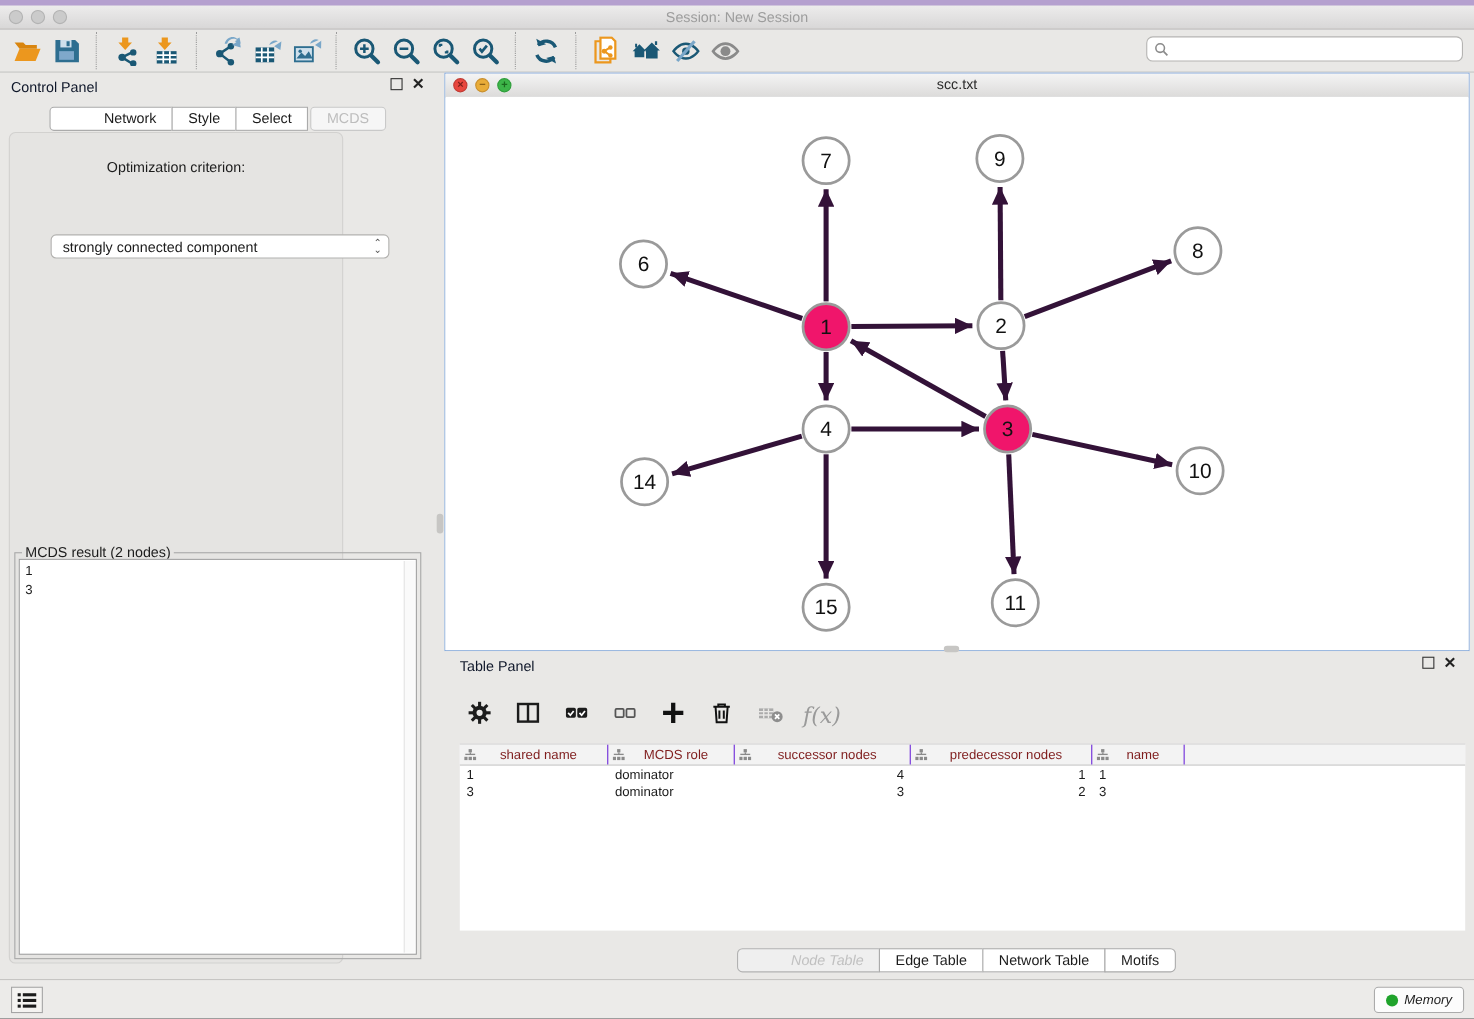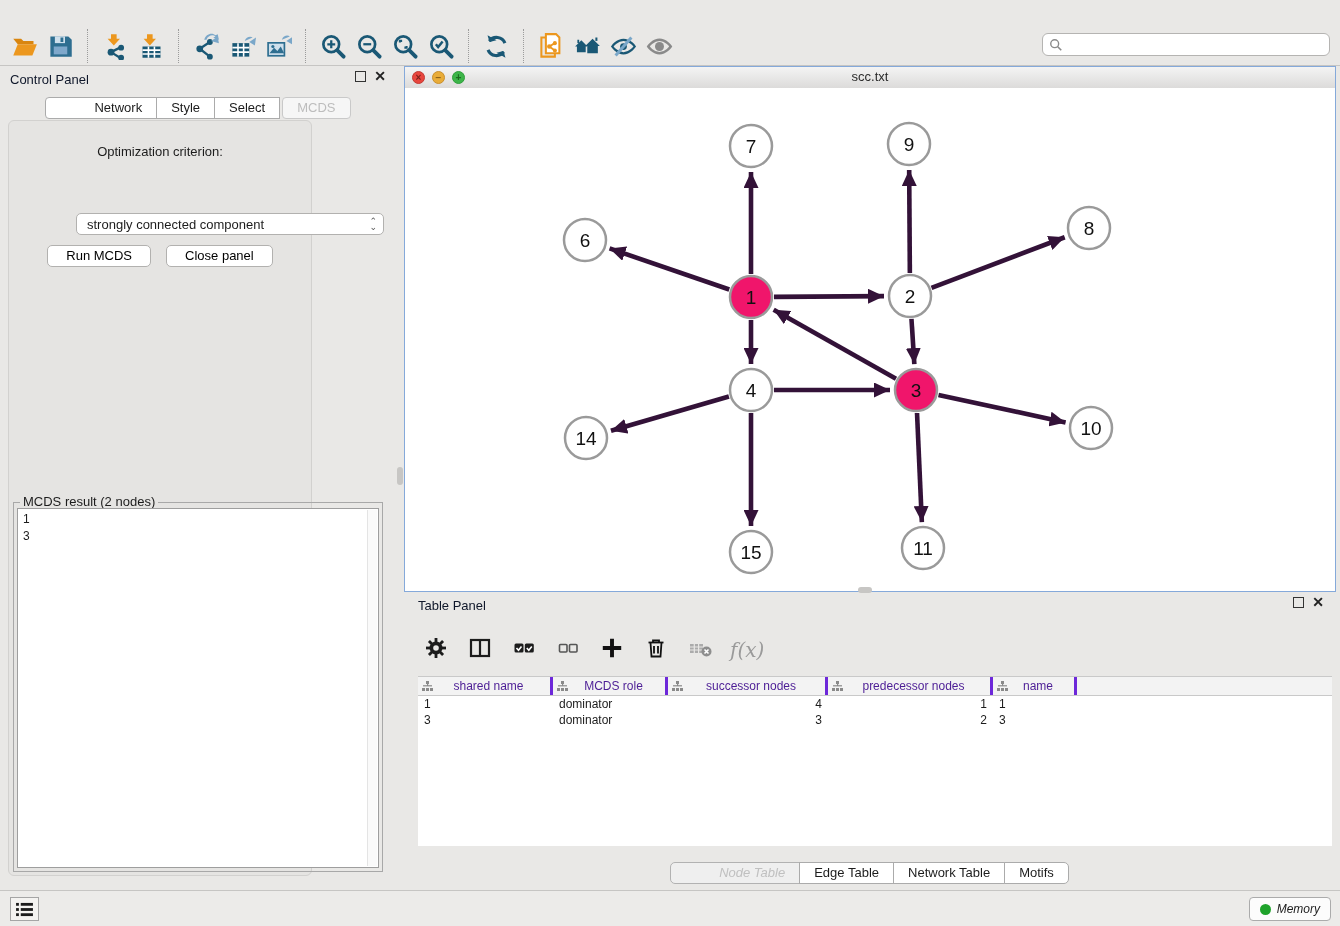--- a/index.html
+++ b/index.html
@@ -31,21 +31,21 @@
   .seg{height:20px;line-height:20px;padding:0 14px;font-size:13px;background:#fff;
        border:1px solid #ABABAB;margin-left:-1px;box-sizing:content-box;}
   .seg:first-child{border-top-left-radius:4px;border-bottom-left-radius:4px;margin-left:0;padding-left:48px;}
   .seg:last-child{border-top-right-radius:4px;border-bottom-right-radius:4px;}
   .seg.active{color:#BDBDBD;background:#F6F6F6;border-color:#C9C9C9;border-radius:4px;margin-left:2px;}
   .cp-content{position:absolute;left:8px;top:54px;width:304px;height:756px;background:#E5E4E2;
     border:1px solid #D2D1CF;border-radius:6px;box-sizing:border-box;}
   .opt-label{margin-top:23px;text-align:center;font-size:13px;}
   .selectbox{position:absolute;left:37px;top:92px;width:308px;height:22px;background:#fff;
     border:1px solid #B2B1AF;border-radius:5px;box-sizing:border-box;display:flex;align-items:center;
-    padding:0 6px 0 10px;font-size:13px;margin-left:30px;}
+    padding:0 6px 0 10px;font-size:13px;}
   .selectbox .val{flex:1;}
   .spin{display:flex;flex-direction:column;align-items:center;line-height:6px;font-size:9px;color:#555;}
   .btn-row{position:absolute;left:0;right:0;top:124px;display:flex;justify-content:center;gap:15px;}
   .pushbtn{height:22px;line-height:20px;padding:0 18px;font-size:13px;background:#fff;
     border:1px solid #B2B1AF;border-radius:5px;box-sizing:border-box;}
   .result-group{position:absolute;left:4px;top:381px;width:368px;height:368px;border:1px solid #A8A8A8;}
   .result-label{position:absolute;left:6px;top:-9px;background:#E5E4E2;padding:0 3px;font-size:13px;text-align:center;}
   .result-text{position:absolute;left:3px;right:3px;top:5px;bottom:3px;background:#fff;
     border:1px solid #9E9E9E;font-size:12px;line-height:17px;padding:2px 5px;box-sizing:border-box;}
   .result-scroll{position:absolute;right:1px;top:1px;bottom:1px;width:9px;background:#FAFAFA;border-left:1px solid #E4E4E4;}
@@ -65,21 +65,21 @@
   .net-canvas{position:absolute;left:0;right:0;top:21px;bottom:0;background:#fff;}
   .h-handle{position:absolute;left:858px;top:587px;width:14px;height:6px;background:#C7C6C4;border-radius:3px;z-index:5;}
   
   .table-panel{position:absolute;left:404px;top:592px;width:932px;height:298px;background:#E9E8E6;}
   .tp-toolbar{position:absolute;left:18px;top:34px;height:36px;display:flex;align-items:flex-end;gap:16px;}
   .tico{width:28px;height:28px;display:flex;align-items:center;justify-content:center;}
   .fx{font-family:"DejaVu Serif",serif;font-style:italic;color:#9A9A9A;font-size:20px;}
   .tp-table{position:absolute;left:14px;top:84px;width:914px;height:169px;background:#fff;
     border-top:1px solid #C9C9C9;}
   .thead{display:flex;height:19px;background:#F3F3F3;border-bottom:1px solid #C9C9C9;box-sizing:border-box;}
-  .th{display:flex;align-items:center;font-size:12px;color:#4c1d95;border-right:3px solid #6d28d9;
+  .th{display:flex;align-items:center;font-size:12px;color:#7f1d1d;border-right:1px solid #6d28d9;
       box-sizing:border-box;padding-left:4px;}
   .th .lbl{flex:1;text-align:center;padding-right:6px;}
   .trow{display:flex;height:16px;font-size:12px;align-items:center;}
   .td{box-sizing:border-box;padding:0 6px;overflow:hidden;white-space:nowrap;}
   .td.r{text-align:right;}
   .tp-tabs{position:absolute;left:0;right:0;top:270px;display:flex;justify-content:center;}
   .tp-tabs .seg.active{background:#EFEFEF;color:#C0C0C0;border-color:#B2B2B2;border-radius:0;margin-left:-1px;font-style:italic;}
   .tp-tabs .seg:first-child{border-top-left-radius:5px;border-bottom-left-radius:5px;}
   .tp-tabs .seg:last-child{border-top-right-radius:5px;border-bottom-right-radius:5px;}
   
@@ -89,20 +89,28 @@
     border:1px solid #A5A5A5;display:flex;align-items:center;justify-content:center;box-sizing:border-box;}
   .memory-btn{position:absolute;right:9px;top:6px;height:24px;background:#FCFCFC;border:1px solid #ABABAB;
     border-radius:4px;display:flex;align-items:center;gap:6px;padding:0 10px;font-size:12px;box-sizing:border-box;}
   .mem-dot{width:11px;height:11px;border-radius:50%;background:#1FA32B;}
 </style>
 </head>
 <body>
 
 <div id="app">
 
+  <div class="titlebar">
+    <div class="tl-dots">
+      <span class="tl-dot"></span>
+      <span class="tl-dot"></span>
+      <span class="tl-dot"></span>
+    </div>
+    <div class="win-title">Session: New Session</div>
+  </div>
 
   <div class="toolbar">
     <div class="tbtn">
       <svg viewBox="0 0 24 24">
         <path d="M2 5h7l2 2h9v3H6z" fill="#D9850F"></path>
           <path d="M6 10h17l-4 10H2z" fill="#EC971E"></path>
       </svg>
     </div>
     <div class="tbtn">
       <svg viewBox="0 0 24 24">
@@ -262,24 +270,20 @@
         <div class="seg active">MCDS</div>
       </div>
     <div class="cp-content">
       <div class="opt-label">Optimization criterion:</div>
       <div class="selectbox">
         <span class="val">strongly connected component</span>
         <span class="spin">
             <span>⌃</span>
             <span>⌄</span>
           </span>
-      </div>
-      <div class="btn-row">
-        <button class="pushbtn">Run MCDS</button>
-        <button class="pushbtn">Close panel</button>
       </div>
       <div class="result-group">
         <div class="result-label">MCDS result (2 nodes)</div>
         <div class="result-text">
           <div>1</div>
           <div>3</div>
           <div class="result-scroll"></div>
         </div>
       </div>
     </div>

